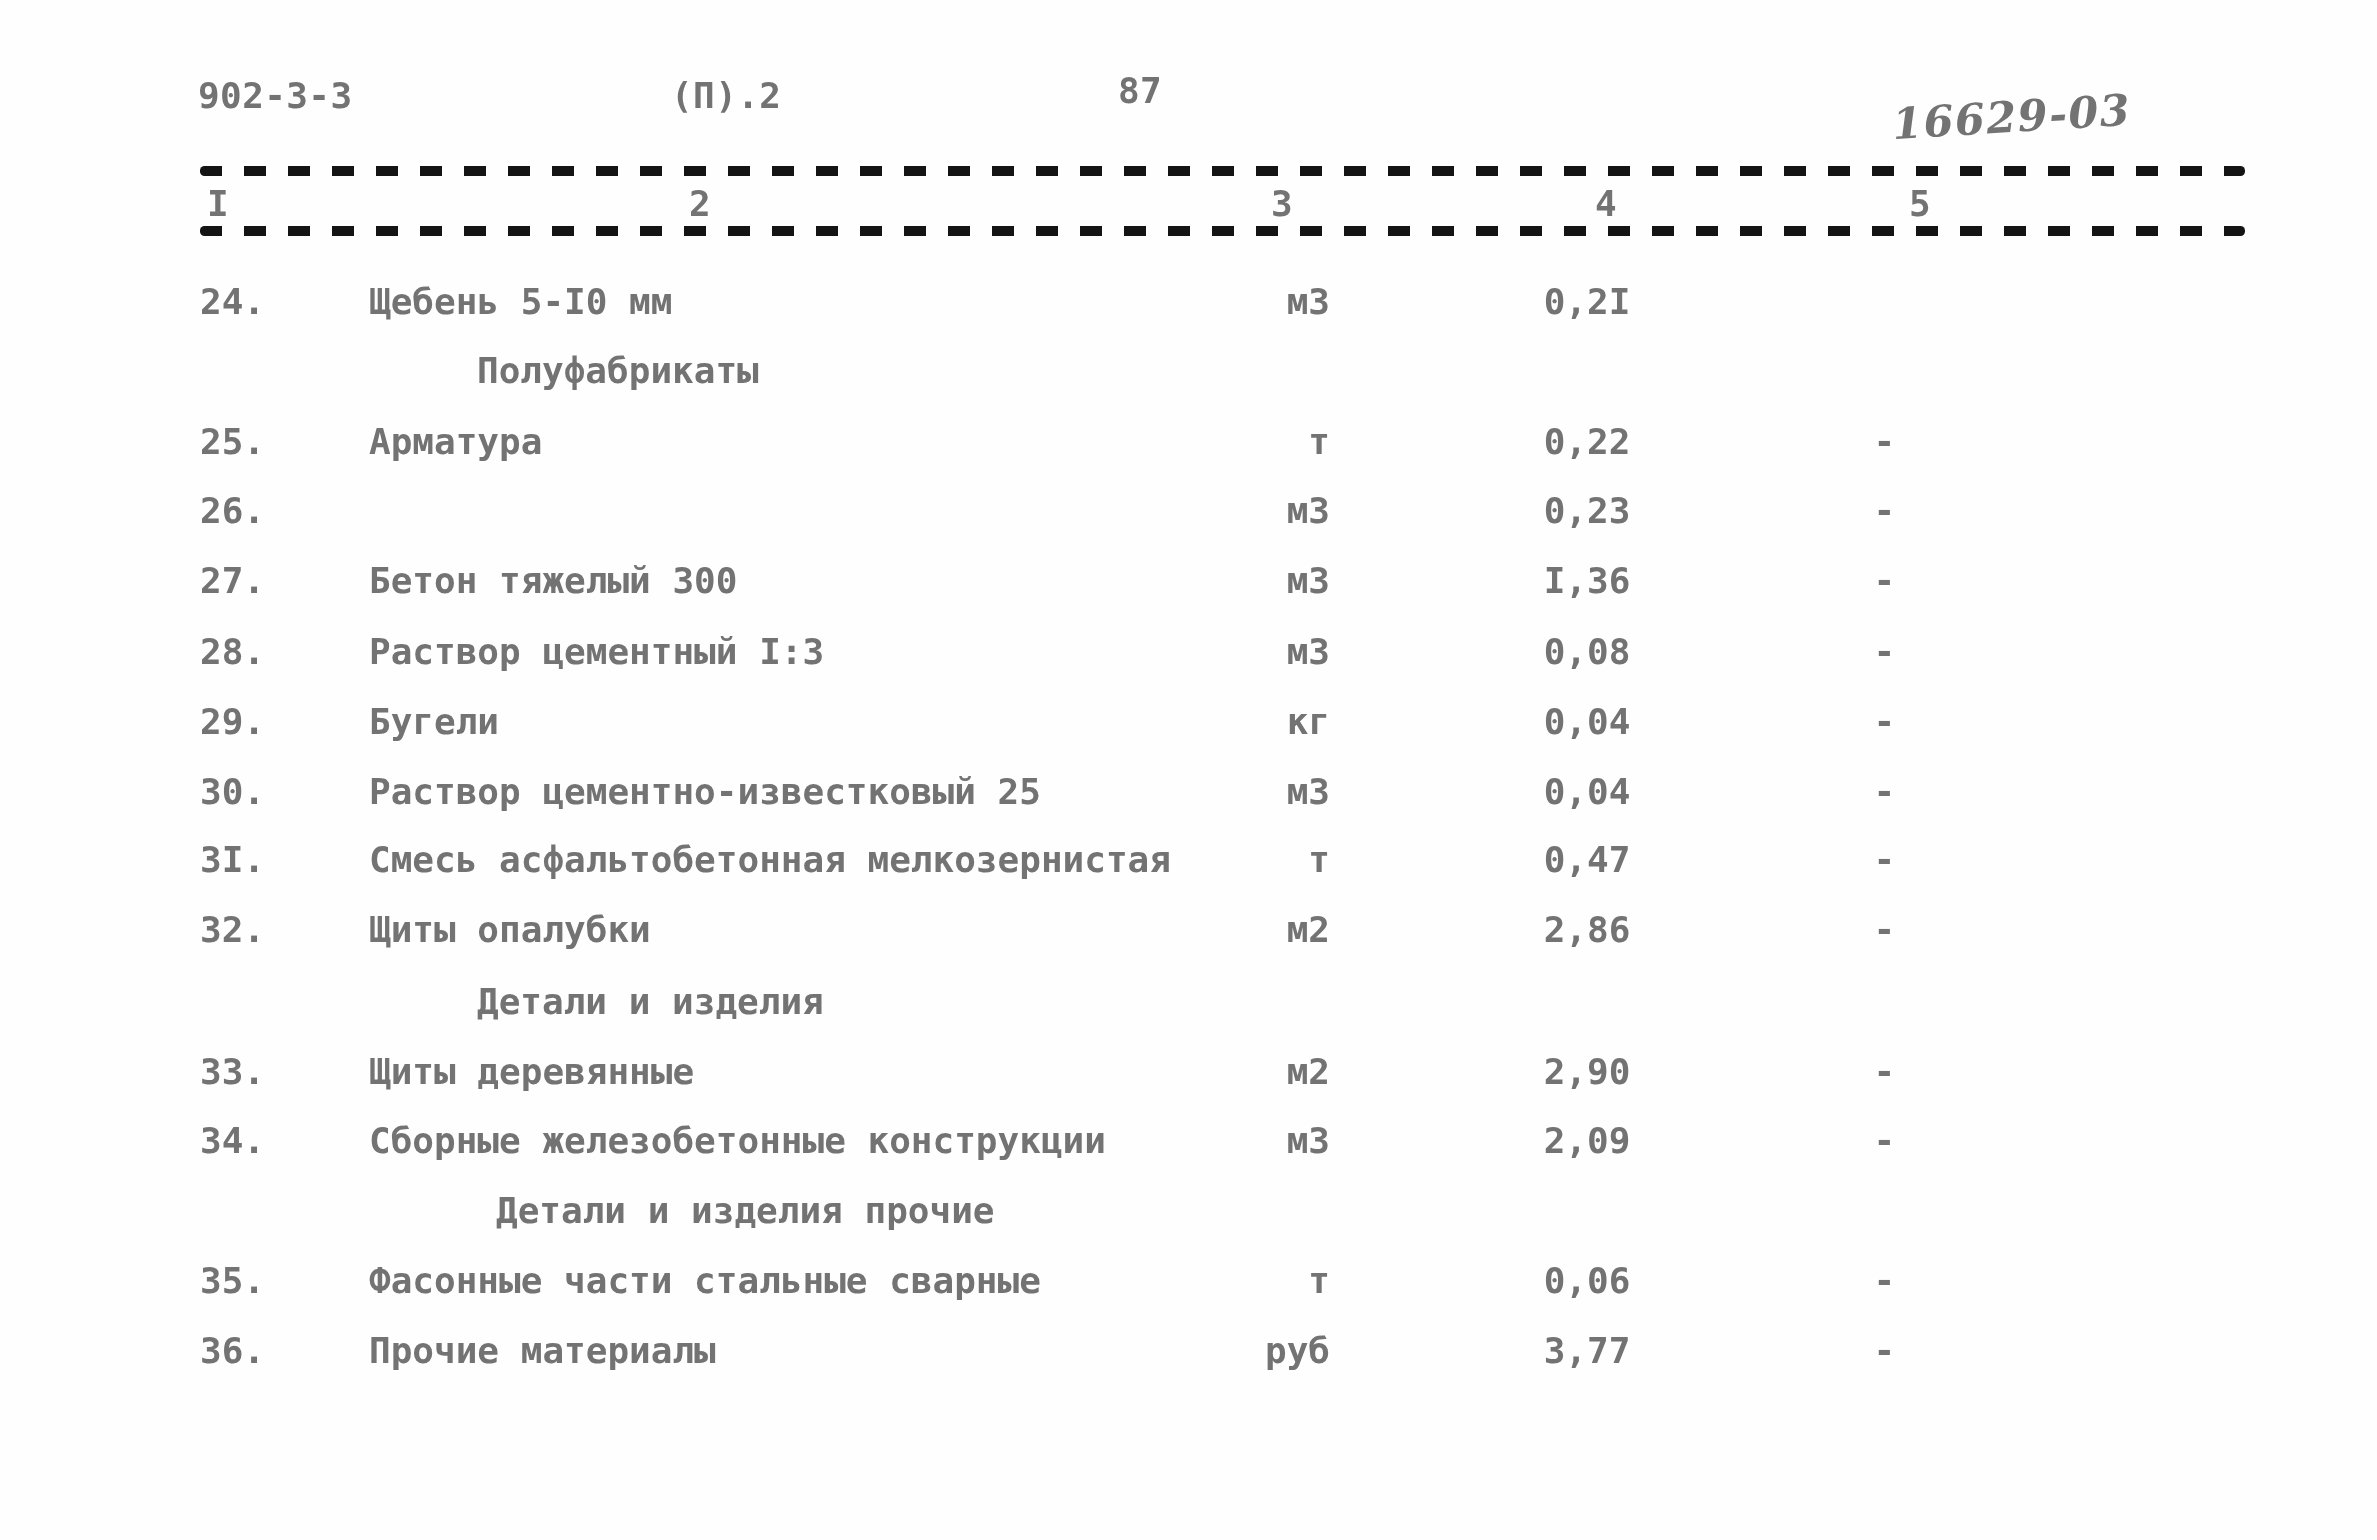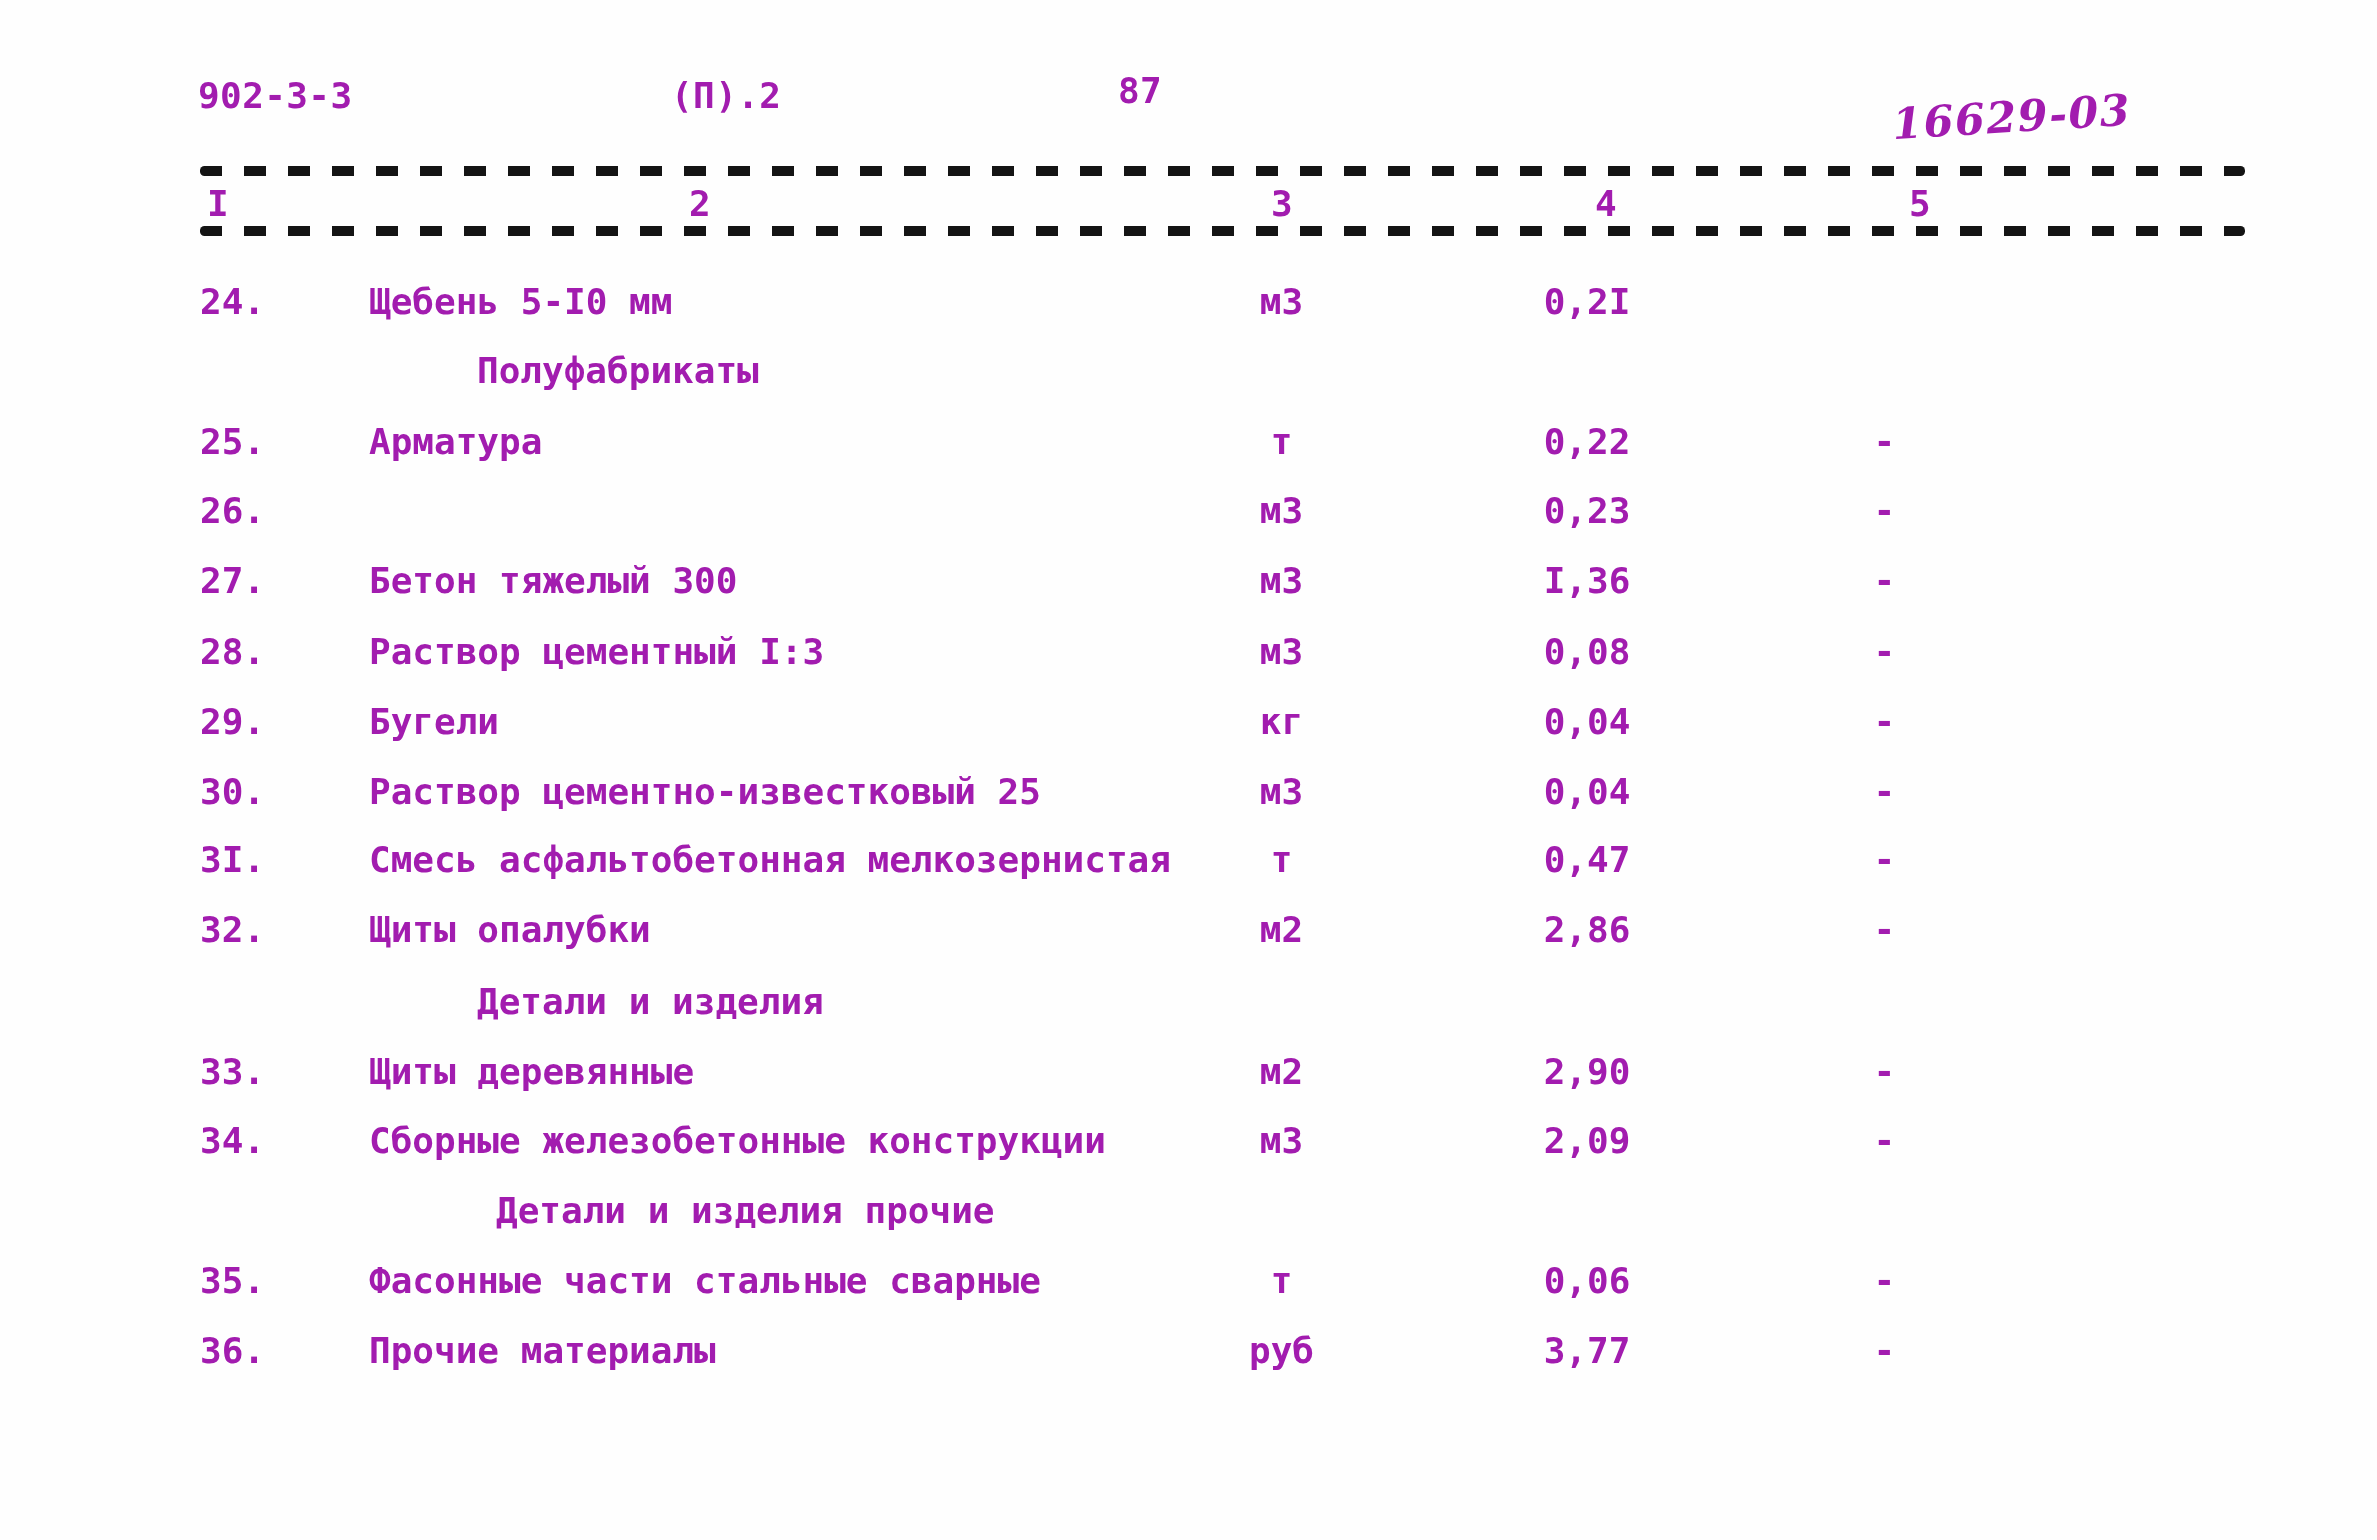--- a/index.html
+++ b/index.html
@@ -2,21 +2,21 @@
 <html style="font-size:12px"><head>
 <meta charset="utf-8">
 <style>
   html,body{margin:0;padding:0;background:#d8d8d8;}
   .page{
     position:relative;
     width:2377px;height:1541px;
     background:#fefefe;
     font-family:"DejaVu Sans Mono","Liberation Mono",monospace;
     font-weight:700;
-    color:#a21caf;
+    color:#737373;
     overflow:hidden;
   }
   .typed{
     position:absolute;
     font-size:36px;
     line-height:42px;
     white-space:nowrap;
     letter-spacing:0.4px;
   }
   .hdr{top:75px;}
@@ -42,21 +42,21 @@
   .colnum{top:183px;}
   .colnum.n1{left:207px;}
   .colnum.n2{left:689px;}
   .colnum.n3{left:1271px;}
   .colnum.n4{left:1595px;}
   .colnum.n5{left:1909px;}
   .row{position:absolute;left:0;width:2188px;height:42px;}
   .row .c1{position:absolute;left:200px;width:112px;}
   .row .c2{position:absolute;left:369px;}
   .row .sub{position:absolute;left:477px;text-align:right;}
-  .row .c3{position:absolute;left:1233px;width:97px;text-align:center;}
+  .row .c3{position:absolute;left:1233px;width:97px;text-align:right;}
   .row .c4{position:absolute;left:1505px;width:164px;text-align:center;}
   .row .c5{position:absolute;left:1852px;width:60px;text-align:center;letter-spacing:-4.5px;}
   .c1,.c2,.c3,.c4,.c5,.sub{font-size:36px;line-height:42px;white-space:nowrap;}
 </style>
 </head>
 <body>
 
 <div class="page">
 
   <span class="typed hdr hdr-project">902-3-3</span>

